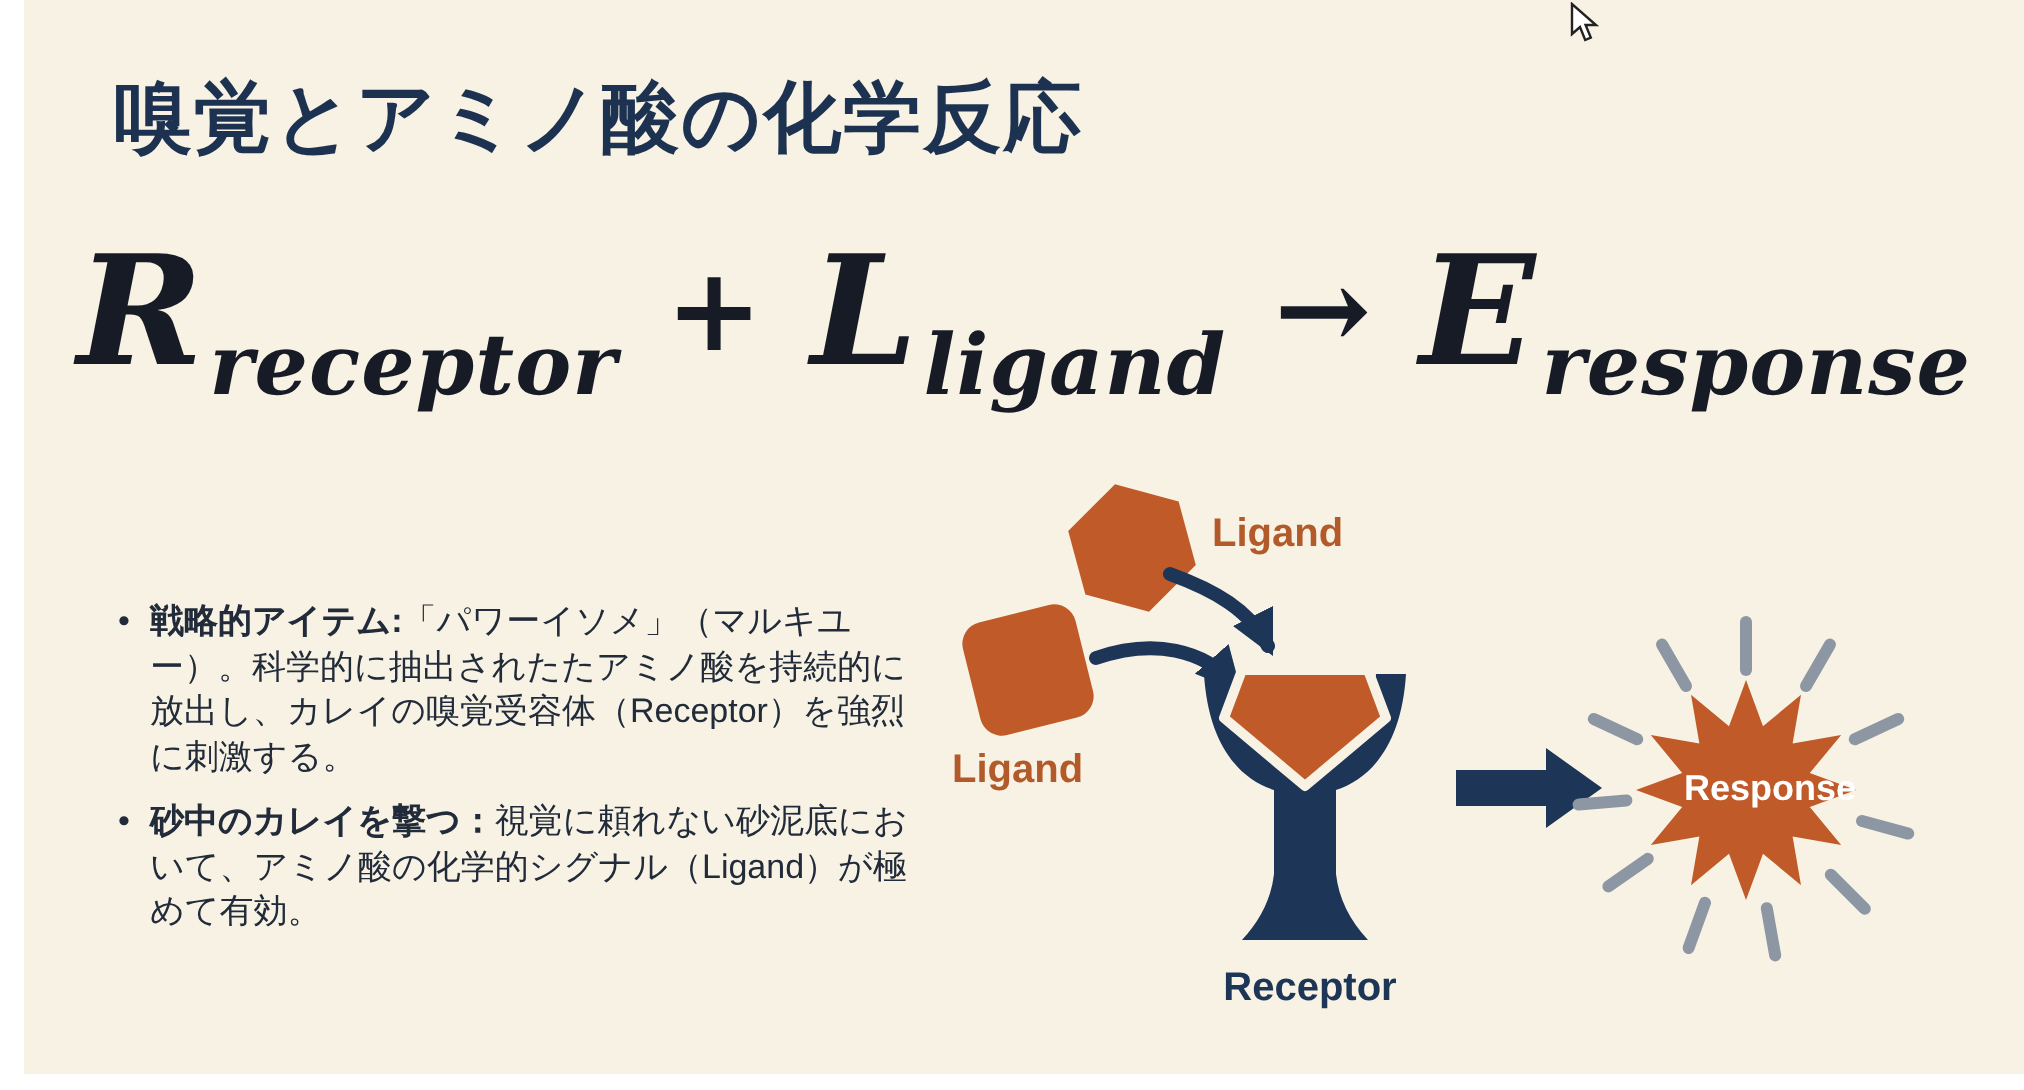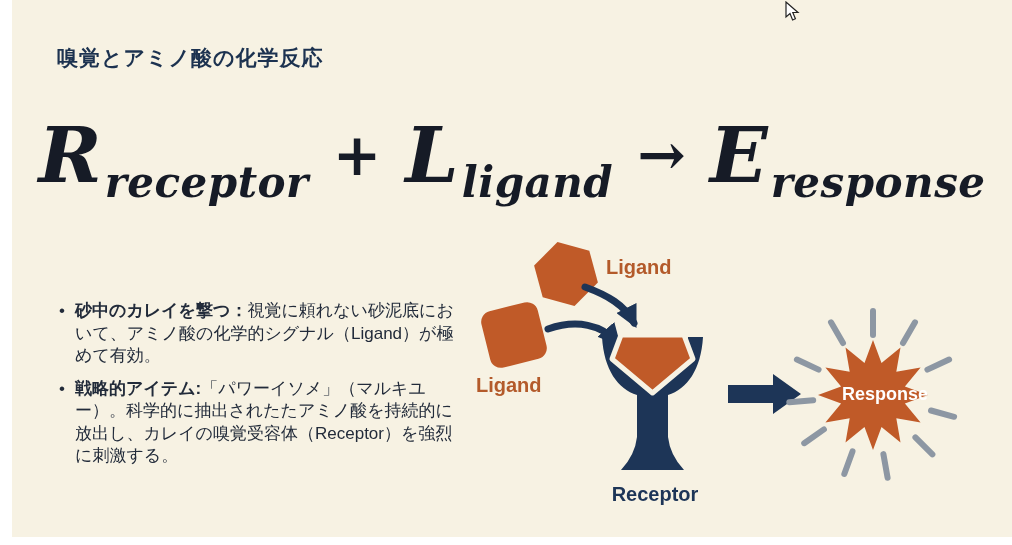--- a/index.html
+++ b/index.html
@@ -12,24 +12,24 @@
   }
   .slide {
     position: absolute;
     left: 12px; top: 0;
     width: 1000px; height: 537px;
     background: #f7f2e3;
   }
   
   .slide-title {
     position: absolute;
-    left: 45px; top: 44px;
+    left: 45px; top: 32px;
     font-family: "DejaVu Serif", "Liberation Serif", serif;
     font-weight: 700;
-    font-size: 21px;
+    font-size: 39px;
     color: #1c3250;
     letter-spacing: 1px;
   }
   
   .formula {
     position: absolute;
     left: 0; top: 118px;
     width: 100%;
     text-align: center;
     color: #161b26;
@@ -102,22 +102,22 @@
 
 <div class="slide">
 
   <h1 class="slide-title">嗅覚とアミノ酸の化学反応</h1>
 
   <div class="formula">
     <span class="term"><span class="main">R</span><span class="sub">receptor</span></span><span class="op">+</span><span class="term"><span class="main">L</span><span class="sub">ligand</span></span><span class="op">→</span><span class="term"><span class="main">E</span><span class="sub">response</span></span>
   </div>
 
   <ul class="bullets">
+    <li><strong>戦略的アイテム:</strong><span>「パワーイソメ」（マルキユー）。科学的に抽出されたたアミノ酸を持続的に放出し、カレイの嗅覚受容体（Receptor）を強烈に刺激する。</span></li>
     <li><strong>砂中のカレイを撃つ：</strong><span>視覚に頼れない砂泥底において、アミノ酸の化学的シグナル（Ligand）が極めて有効。</span></li>
-    <li><strong>戦略的アイテム:</strong><span>「パワーイソメ」（マルキユー）。科学的に抽出されたたアミノ酸を持続的に放出し、カレイの嗅覚受容体（Receptor）を強烈に刺激する。</span></li>
   </ul>
 
   <svg class="diagram" width="520" height="300" viewBox="0 0 520 300">
     <defs>
       <marker id="ah" markerWidth="3.2" markerHeight="3.2" refX="2.4" refY="1.6" orient="auto">
         <path d="M0,0 L3.2,1.6 L0,3.2 Z" fill="#1d3557"></path>
       </marker>
     </defs>
 
     <polygon points="142.9,57.5 119.5,80.9 87.7,72.3 79.1,40.5 102.5,17.1 134.3,25.7" fill="#c05a28"></polygon>

